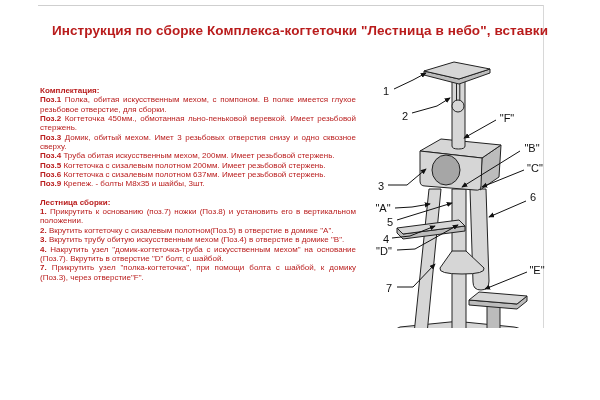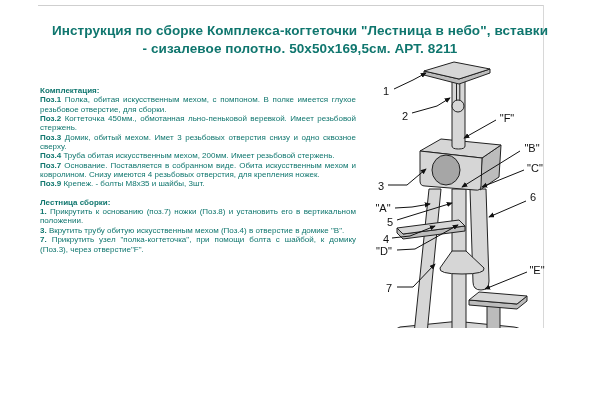--- a/index.html
+++ b/index.html
@@ -1,17 +1,17 @@
 <!DOCTYPE html>
 <html><head>
 <meta charset="utf-8">
 <style>
   html,body{margin:0;padding:0;background:#fff;}
   .page{position:relative;width:600px;height:328px;background:#ffffff;overflow:hidden;
-        font-family:"Liberation Sans", sans-serif;color:#0f766e;}
+        font-family:"Liberation Sans", sans-serif;color:#b91c1c;}
   .frame-top{position:absolute;left:38px;top:5px;width:506px;height:1px;background:#cfcfcf;}
   .frame-right{position:absolute;left:543px;top:5px;width:1px;height:392px;background:#d8d8d8;}
   .title{position:absolute;left:30px;top:22px;width:540px;text-align:center;
          font-size:13.5px;font-weight:bold;line-height:1.32;letter-spacing:.1px;}
   .leftcol{position:absolute;left:40px;top:86px;width:316px;font-size:8px;line-height:9.35px;
            text-align:justify;}
   .leftcol p{margin:0;padding:0;}
   .sec-head{font-weight:bold;text-align:left;}
   .lbl{font-weight:bold;}
   .lbl::after{content:" ";}
@@ -26,35 +26,37 @@
 </style>
 </head>
 <body>
 
 <div class="page">
   <div class="frame-top"></div>
   <div class="frame-right"></div>
 
   <div class="title">
     <div>Инструкция по сборке Комплекса-когтеточки "Лестница в небо", вставки</div>
-    <div>- сизалевое полотно. 50х50х169,5см. АРТ. 8211</div>
   </div>
 
   <div class="leftcol">
     <p class="sec-head">Комплектация:</p>
     <p class="li"><b class="lbl">Поз.1</b><span>Полка, обитая искусственным мехом, с помпоном. В полке имеется глухое резьбовое отверстие, для сборки.</span></p>
     <p class="li"><b class="lbl">Поз.2</b><span>Когтеточка 450мм., обмотанная льно-пеньковой веревкой. Имеет резьбовой стержень.</span></p>
     <p class="li"><b class="lbl">Поз.3</b><span>Домик, обитый мехом. Имет 3 резьбовых отверстия снизу и одно сквозное сверху.</span></p>
     <p class="li"><b class="lbl">Поз.4</b><span>Труба обитая искусственным мехом, 200мм. Имеет резьбовой стержень.</span></p>
-    <p class="li"><b class="lbl">Поз.7</b><span>Основание. Поставляется в собранном виде. Обита искусственным мехом и ковролином. Снизу имеются 4 резьбовых отверстия, для крепления ножек.</span></p>
+    <p class="li"><b class="lbl">Поз.5</b><span>Когтеточка с сизалевым полотном 200мм. Имеет резьбовой стержень.</span></p>
+    <p class="li"><b class="lbl">Поз.6</b><span>Когтеточка с сизалевым полотном 637мм. Имеет резьбовой стержень.</span></p>
     <p class="li"><b class="lbl">Поз.9</b><span>Крепеж. - болты М8х35 и шайбы, 3шт.</span></p>
     <div class="gap"></div>
     <p class="sec-head">Лестница сборки:</p>
     <p class="li"><b class="lbl">1.</b><span>Прикрутить к основанию (поз.7) ножки (Поз.8) и установить его в вертикальном положении.</span></p>
+    <p class="li"><b class="lbl">2.</b><span>Вкрутить когтеточку с сизалевым полотном(Поз.5) в отверстие в домике "А".</span></p>
     <p class="li"><b class="lbl">3.</b><span>Вкрутить трубу обитую искусственным мехом (Поз.4) в отверстие в домике "В".</span></p>
+    <p class="li"><b class="lbl">4.</b><span>Накрутить узел "домик-когтеточка-труба с искусственным мехом" на основание (Поз.7). Вкрутить в отверстие "D" болт, с шайбой.</span></p>
     <p class="li"><b class="lbl">7.</b><span>Прикрутить узел "полка-когтеточка", при помощи болта с шайбой, к домику (Поз.3), через отверстие"F".</span></p>
   </div>
 
   <svg class="diagram" viewBox="352 58 216 342">
     <defs>
       <marker id="arw" markerUnits="userSpaceOnUse" markerWidth="8" markerHeight="8" refX="5.2" refY="2.6" orient="auto">
         <path d="M0,0 L6,2.6 L0,5.2 Z" style="stroke:none;fill:#111;"></path>
       </marker>
     </defs>
 

